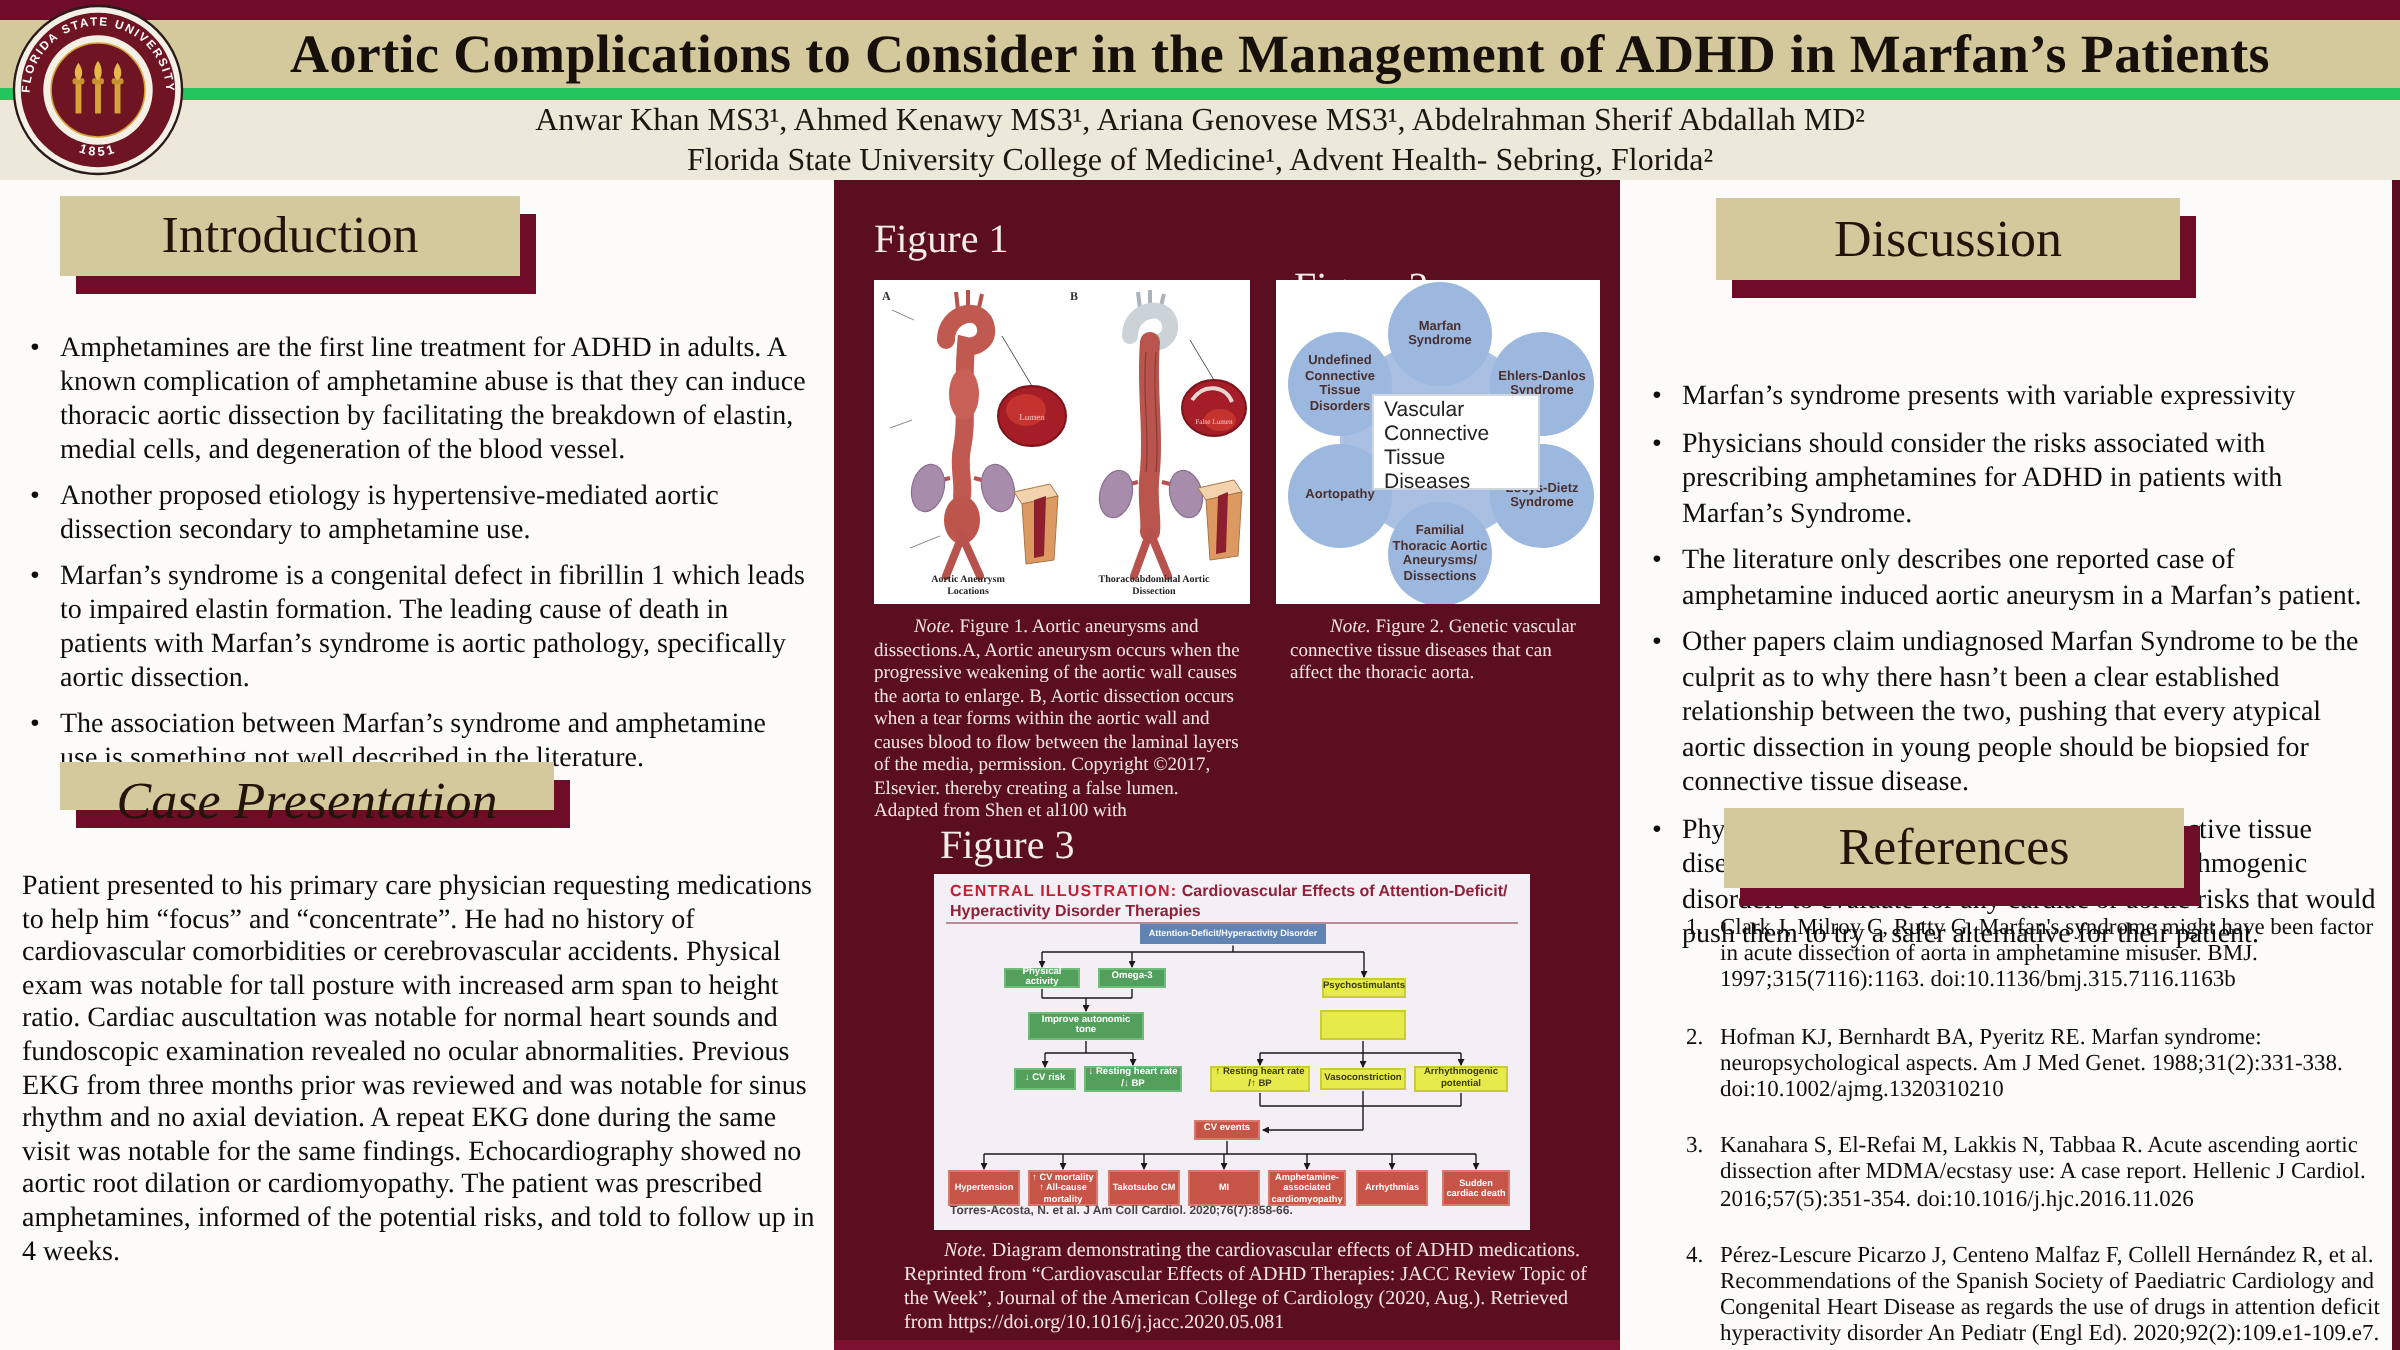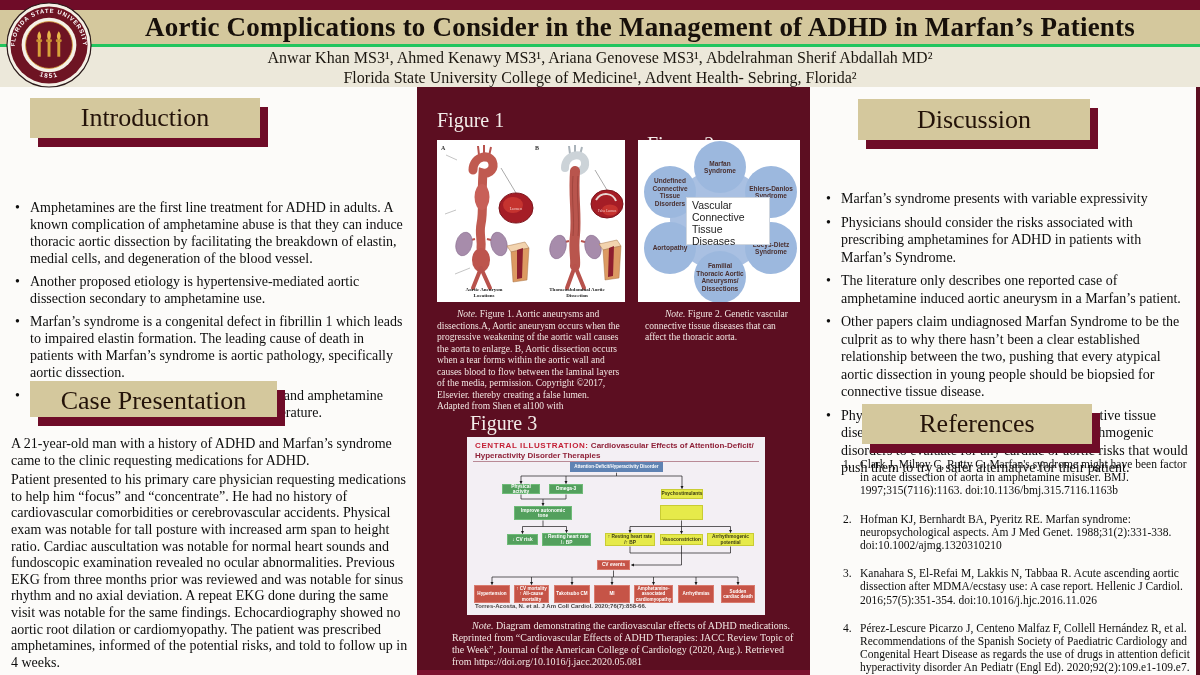--- a/index.html
+++ b/index.html
@@ -5,38 +5,38 @@
 <style>
   html,body{margin:0;padding:0;background:#222;}
   .poster{position:relative;width:1200px;height:675px;background:#fcfbf9;overflow:hidden;
           font-family:"Liberation Serif","DejaVu Serif",serif;}
   
   .top-bar{position:absolute;left:0;top:0;width:1200px;height:10px;background:#6f0c28;}
   .title-band{position:absolute;left:0;top:10px;width:1200px;height:34px;background:#d4c89d;}
   .title-band h1{margin:0;padding:0 15px 0 95px;font-size:27px;line-height:34px;font-weight:700;
                  text-align:center;color:#17100a;letter-spacing:.2px;}
   .authors-band{position:absolute;left:0;top:44px;width:1200px;height:40px;background:#ece8da;
-                border-top:3px solid #22c55e;text-align:center;color:#1c1710;}
+                border-top:6px solid #22c55e;text-align:center;color:#1c1710;}
   .authors-line{font-size:16px;line-height:20px;padding-top:1px;}
   .affil-line{font-size:16px;line-height:19px;}
   .seal{position:absolute;left:6px;top:2px;width:86px;height:86px;}
   .right-edge{position:absolute;left:1196px;top:0;width:4px;height:675px;background:#5c0e21;}
   
   .mid-col{position:absolute;left:417px;top:84px;width:393px;height:591px;background:#5c0e21;
            border-bottom:5px solid #7d1230;box-sizing:border-box;}
   
   .badge{position:absolute;background:#d4c89d;box-shadow:8px 9px 0 0 #6f0c28;
          text-align:center;color:#241309;font-size:26px;}
   .badge-intro{left:30px;top:98px;width:230px;height:40px;line-height:40px;}
-  .badge-case{left:30px;top:381px;width:247px;height:36px;line-height:40px;}
+  .badge-case{left:30px;top:381px;width:247px;height:24px;line-height:40px;font-style:italic;}
   .badge-disc{left:858px;top:99px;width:232px;height:41px;line-height:41px;}
   .badge-refs{left:862px;top:404px;width:230px;height:40px;line-height:40px;}
   
   .bullets{position:absolute;color:#0d0d0d;}
-  .intro-bullets{left:13px;top:166px;width:392px;font-size:14px;line-height:17px;margin-top:33px;}
+  .intro-bullets{left:13px;top:166px;width:392px;font-size:14px;line-height:17px;}
   .disc-bullets{left:824px;top:158px;width:370px;font-size:14px;line-height:17.5px;margin-top:32px;}
   .b-item{position:relative;padding-left:17px;margin-bottom:6px;}
   .b-item::before{content:"\2022";position:absolute;left:2px;}
   .case-text{position:absolute;left:11px;top:436px;width:398px;font-size:14px;line-height:16.6px;color:#0d0d0d;}
   .case-text p{margin:0 0 3px 0;}
   .refs{position:absolute;left:842px;top:458px;width:352px;font-size:11.5px;line-height:13.2px;
         color:#0d0d0d;counter-reset:refnum;}
   .ref-item{position:relative;padding-left:18px;margin-bottom:15px;counter-increment:refnum;}
   .ref-item::before{content:counter(refnum) ".";position:absolute;left:1px;}
   
@@ -148,21 +148,20 @@
   <div class="badge badge-intro">Introduction</div>
   <div class="bullets intro-bullets">
     <div class="b-item">Amphetamines are the first line treatment for ADHD in adults. A known complication of amphetamine abuse is that they can induce thoracic aortic dissection by facilitating the breakdown of elastin, medial cells, and degeneration of the blood vessel.</div>
     <div class="b-item">Another proposed etiology is hypertensive-mediated aortic dissection secondary to amphetamine use.</div>
     <div class="b-item">Marfan’s syndrome is a congenital defect in fibrillin 1 which leads to impaired elastin formation. The leading cause of death in patients with Marfan’s syndrome is aortic pathology, specifically aortic dissection.</div>
     <div class="b-item">The association between Marfan’s syndrome and amphetamine use is something not well described in the literature.</div>
   </div>
 
   <div class="badge badge-case">Case Presentation</div>
   <div class="case-text">
-    <p>A 21-year-old man with a history of  ADHD and Marfan’s syndrome came to the clinic requesting medications for ADHD.</p>
     <p>Patient presented to his primary care physician requesting medications to help him “focus” and “concentrate”. He had no history of cardiovascular comorbidities or cerebrovascular accidents. Physical exam was notable for tall posture with increased arm span to height ratio. Cardiac auscultation was notable for normal heart sounds and fundoscopic examination revealed no ocular abnormalities. Previous EKG from three months prior was reviewed and was notable for sinus rhythm and no axial deviation. A repeat EKG done during the same visit was notable for the same findings. Echocardiography showed no aortic root dilation or cardiomyopathy. The patient was prescribed amphetamines, informed of the potential risks, and told to follow up in 4 weeks.</p>
   </div>
 
   <div class="fig-label lbl-f1">Figure 1</div>
   <div class="fig1-panel">
     <svg viewBox="0 0 188 162" width="188" height="162">
       <rect width="188" height="162" fill="#ffffff"></rect>
 
       <text x="4" y="10" font-size="6" font-weight="700" fill="#333">A</text>
       <g>

